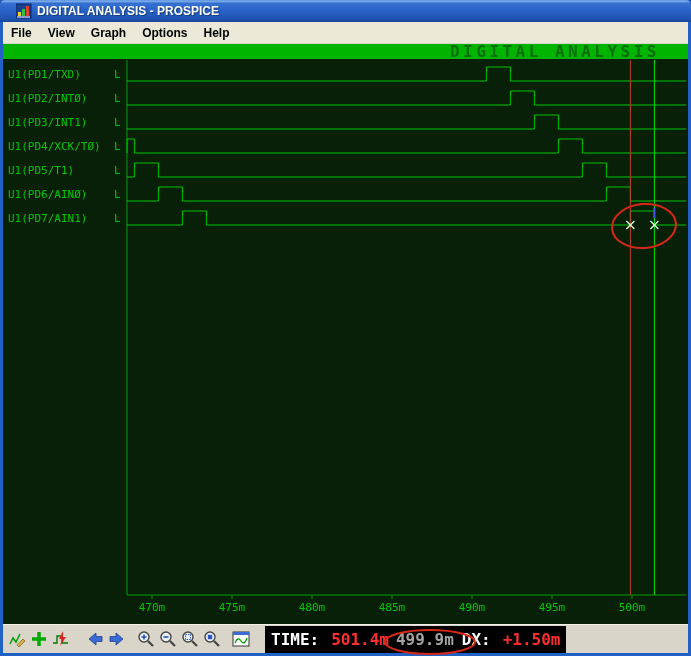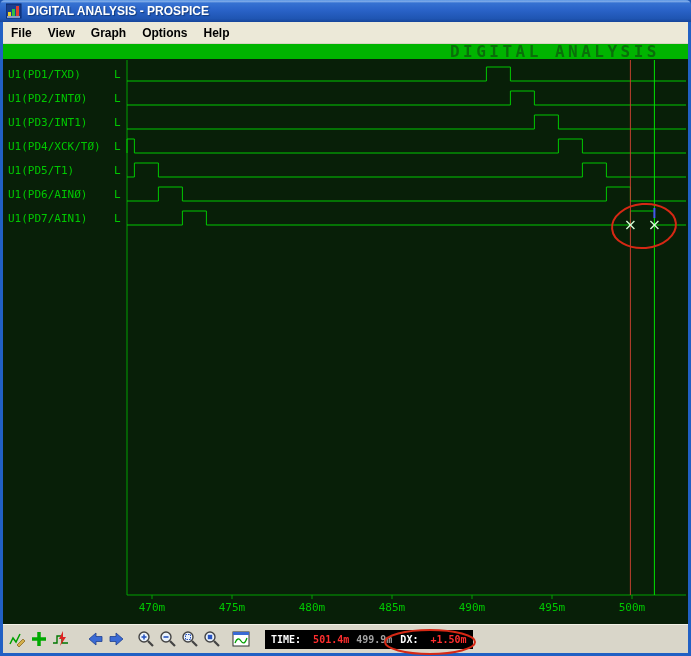--- a/index.html
+++ b/index.html
@@ -7,21 +7,21 @@
   body {
     position:relative; overflow:hidden; background:#000;
     font-family:"Liberation Sans", sans-serif;
   }
   #window { position:absolute; inset:0; background:#1e56b4; }
 
   
   #titlebar {
     position:absolute; left:0; top:0; width:691px; height:22px; z-index:10;
     background:linear-gradient(180deg,#4a8ae0 0%,#8ab4ec 5%,#3672d2 14%,#2a63c8 45%,#1f55b2 85%,#16459a 100%);
-    display:flex; align-items:center; padding-left:6px;
+    display:flex; align-items:center; padding-left:16px;
     border-radius:5px 5px 0 0;
   }
   #title {
     color:#fff; font-weight:bold; font-size:12px; margin-left:5px;
     text-shadow:1px 1px 1px #123a78; white-space:nowrap;
   }
 
   
   #menubar {
     position:absolute; left:3px; top:22px; width:685px; height:22px; z-index:10;
@@ -48,23 +48,23 @@
   
   #toolbar {
     position:absolute; left:3px; top:624px; width:685px; height:29px; z-index:10;
     background:#D9D6C9; display:flex; align-items:center; padding-left:4px; gap:2px;
     border-top:1px solid #f4f2e8;
   }
   .tbtn { width:20px; height:20px; display:flex; align-items:center; justify-content:center; }
   .gap-md { margin-left:12px; }
   .gap-sm { margin-left:7px; }
   #statusbox {
-    background:#000; height:19px; display:flex; align-items:center;
+    background:#000; height:27px; display:flex; align-items:center;
     padding:0 6px; margin-left:12px;
-    font-family:"DejaVu Sans Mono", monospace; font-weight:bold; font-size:10px;
+    font-family:"DejaVu Sans Mono", monospace; font-weight:bold; font-size:16px;
     white-space:pre;
   }
   .st-white { color:#ffffff; }
   .st-red   { color:#ff2e2e;margin-left:12px; }
   .st-dimred{ color:#a3a3a3; margin-left:7px; margin-right:8px; }
 
   
   .border-side { position:absolute; top:22px; width:3px; height:631px; z-index:10; background:#2160c4; }
   #border-left { left:0; } #border-right { left:688px; }
   #border-bottom { position:absolute; left:0; top:653px; width:691px; height:3px; z-index:10; background:#2160c4; }

